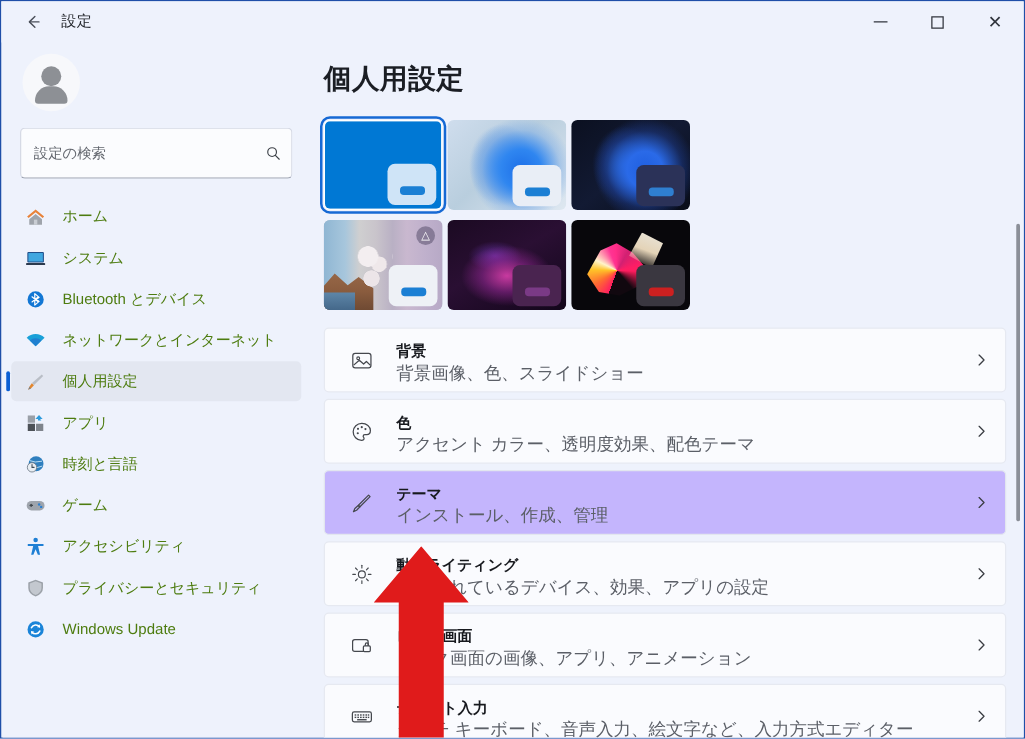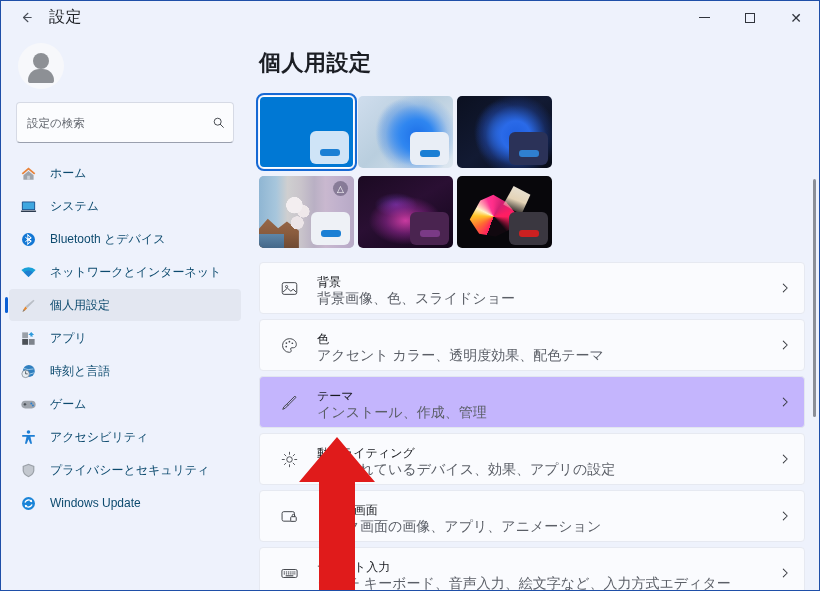--- a/index.html
+++ b/index.html
@@ -26,21 +26,21 @@
   }
   .back-btn {
     margin-left: 10px;
     width: 30px; height: 26px;
     display: flex; align-items: center; justify-content: center;
     color: #4a4f59;
     border-radius: 4px;
   }
   .title-text {
     margin-left: 8px;
-    font-size: 16px;
+    font-size: 12px;
     color: #23262b;
     letter-spacing: .4px;
   }
   .win-controls {
     margin-left: auto;
     display: flex; height: 33px;
   }
   .win-btn {
     width: 46px; height: 33px;
     display: flex; align-items: center; justify-content: center;
@@ -110,21 +110,21 @@
     background: #0b5fd4;
   }
   .nav-ico {
     width: 20px; height: 20px;
     display: flex; align-items: center; justify-content: center;
     flex: 0 0 20px;
   }
   .nav-label {
     margin-left: 12px;
     font-size: 12px;
-    color: #0c4a6e;
+    color: #4d7c0f;
     white-space: nowrap;
   }
 
   
   .content {
     position: absolute; top: 33px; left: 247px;
     width: 571px; height: 557px;
     overflow: hidden;
     background: #eef2fc;
   }
@@ -254,21 +254,21 @@
     cursor: pointer;
   }
   .srow.hover { background: #c4b5fd; border-color: #e2e6ef; }
   .srow-ico {
     flex: 0 0 26px;
     width: 26px; height: 26px;
     display:flex; align-items:center; justify-content:center;
     color: #45484e;
   }
   .srow-text { margin-left: 15px; }
-  .srow-title { font-size: 12px; color: #17191e; font-weight: normal; line-height: 15px; }
+  .srow-title { font-size: 12px; color: #17191e; font-weight: bold; line-height: 15px; }
   .srow-sub { font-size: 14px; color: #5b5f67; line-height: 14px; margin-top: 1px; }
   .srow-chev { margin-left: auto; color: #3a3d43; font-size: 12px; display:flex; }
 
   
   .scrollbar {
     position: absolute; right: 3px; top: 178px;
     width: 3px; height: 407px;
     background: transparent;
   }
   .scrollbar .thumbbar {

